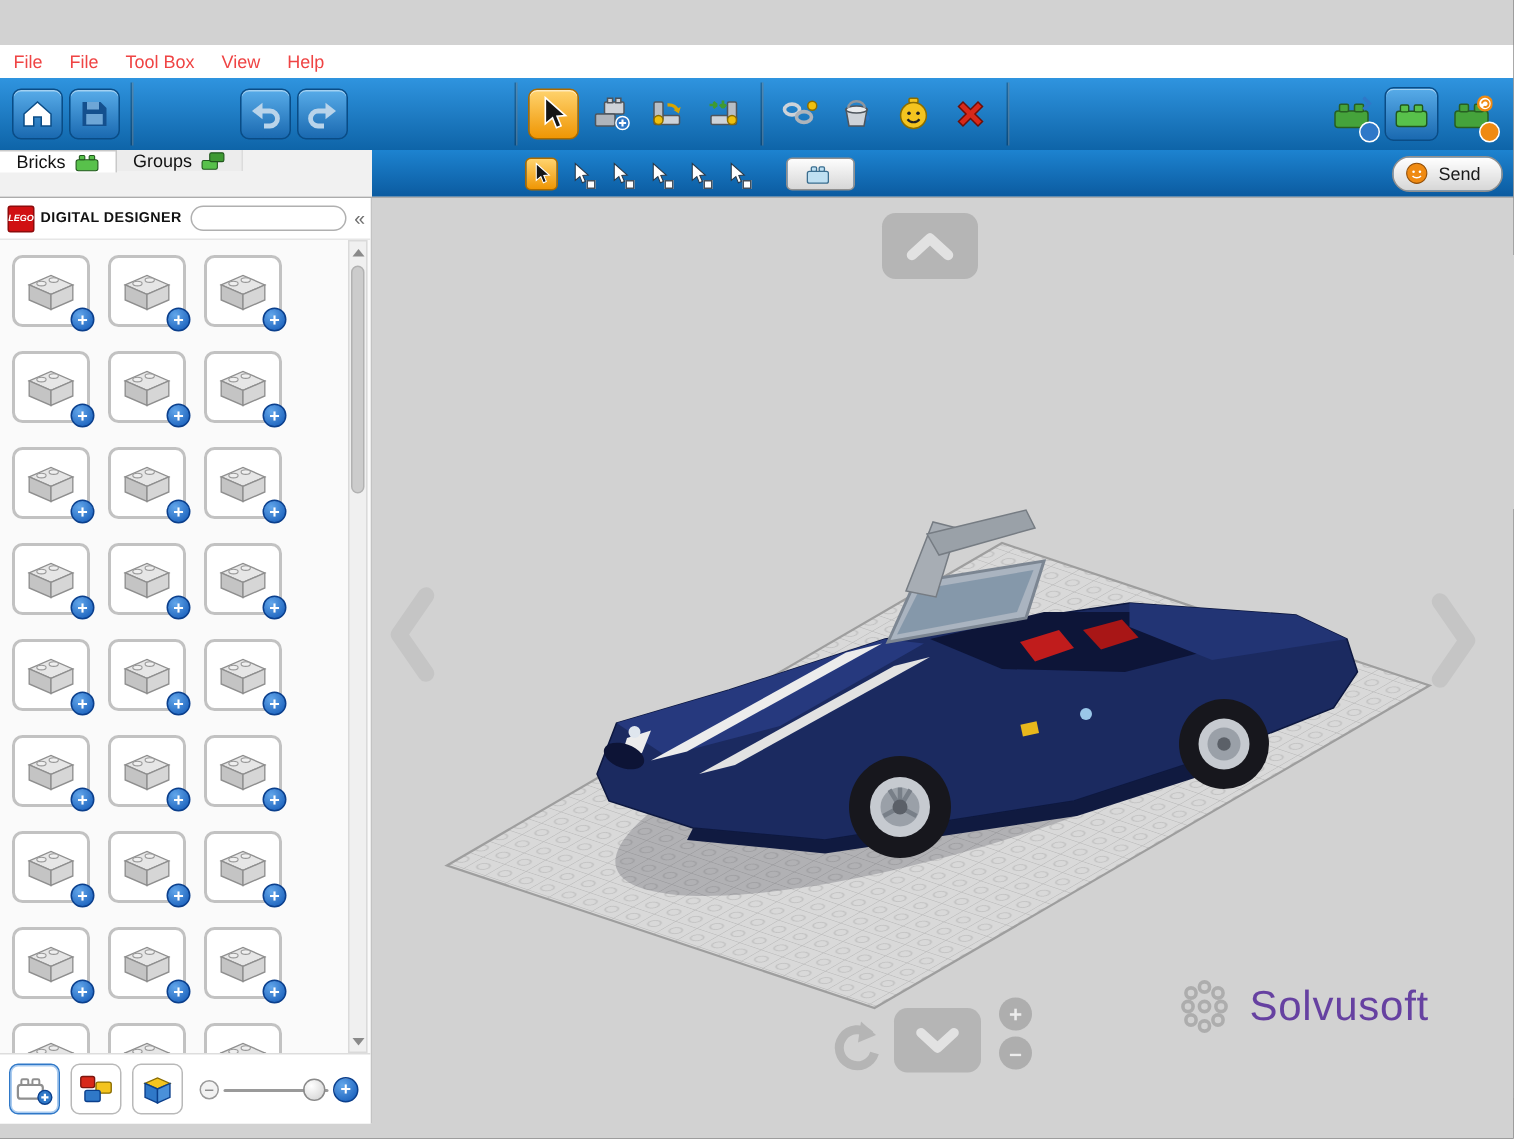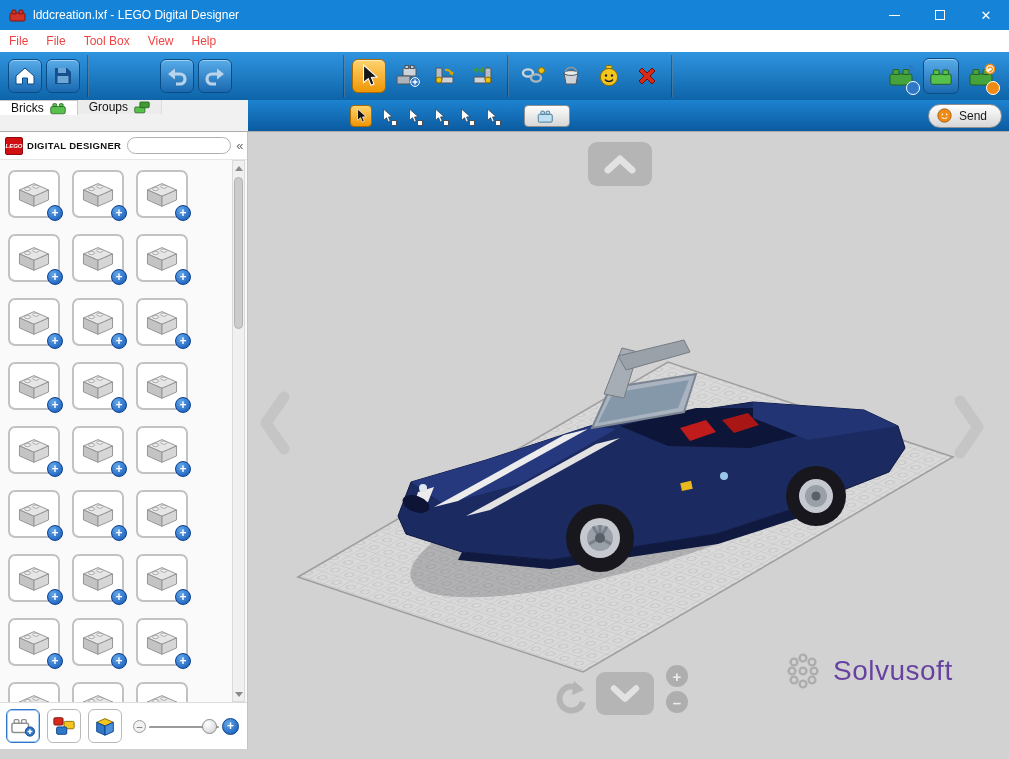--- a/index.html
+++ b/index.html
@@ -83,39 +83,20 @@
   .wm-text { font-size:28px; color:#4c1d95; letter-spacing:.5px; }
 
   
   .statusbar { position:absolute; left:248px; top:732px; right:0; height:27px; background:var(--status_bg,#ececec); border-top:1px solid #c4c4c4; display:flex; align-items:center; padding-left:10px; font-size:11.5px; color:#1d1d1d; }
 </style>
 </head>
 <body>
 
 <div class="app">
 
-  <div class="titlebar">
-    <span class="app-icon">
-      <svg width="17" height="14" viewBox="0 0 17 14">
-          <rect x="1" y="5" width="15" height="8" rx="1.5" fill="#d33227" stroke="#7c160f"></rect>
-          <rect x="3" y="2" width="4" height="4" rx="1" fill="#d33227" stroke="#7c160f"></rect>
-          <rect x="10" y="2" width="4" height="4" rx="1" fill="#d33227" stroke="#7c160f"></rect>
-        </svg>
-    </span>
-    <span class="title-text">lddcreation.lxf - LEGO Digital Designer</span>
-    <div class="winbtns">
-      <div class="winbtn">
-          <span class="mini-bar"></span>
-        </div>
-      <div class="winbtn">
-          <span class="maxi-box"></span>
-        </div>
-      <div class="winbtn">✕</div>
-    </div>
-  </div>
 
   <div class="menubar">
     <span class="menu-item">File</span>
     <span class="menu-item">File</span>
     <span class="menu-item">Tool Box</span>
     <span class="menu-item">View</span>
     <span class="menu-item">Help</span>
   </div>
 
   <div class="toolbar">

